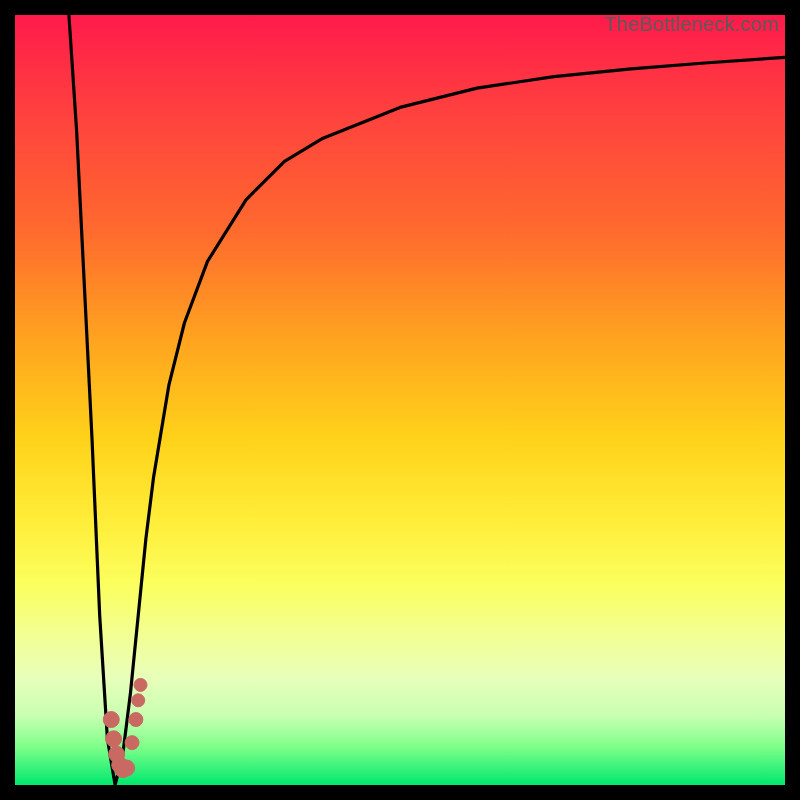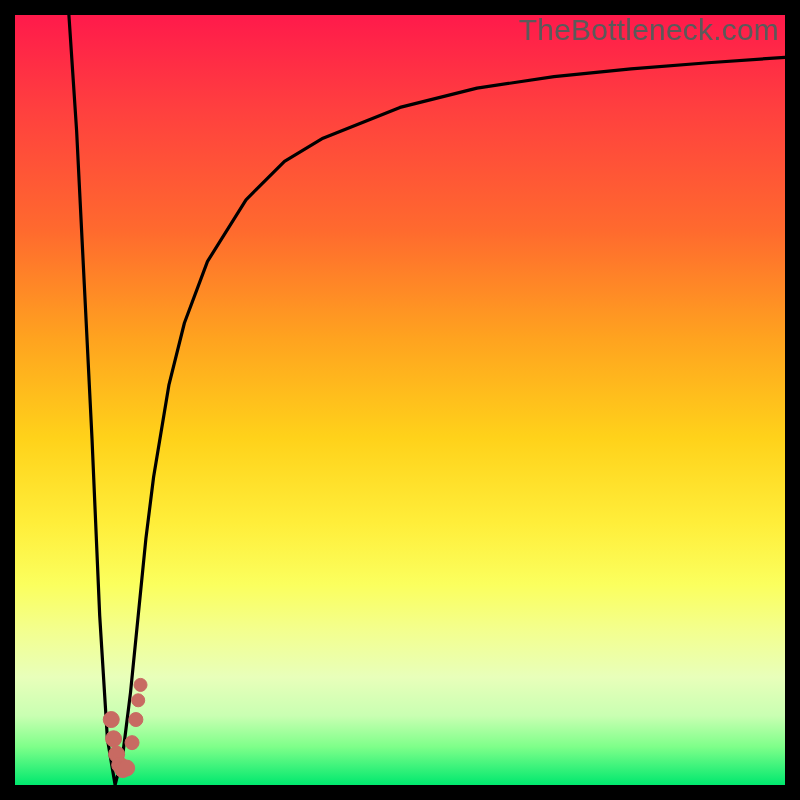--- a/index.html
+++ b/index.html
@@ -43,21 +43,21 @@
   .watermark-wrap {
     position: absolute;
     right: 6px;
     top: 0;
     height: 30px;
     display: flex;
     align-items: flex-start;
   }
   .watermark {
     color: #5a5a5a;
-    font-size: 30px;
+    font-size: 20px;
     font-weight: 400;
     letter-spacing: 0.2px;
     margin-top: -2px;
     user-select: none;
     margin-left: 38px;
   }
   svg.curves {
     position: absolute;
     left: 0;
     top: 0;

